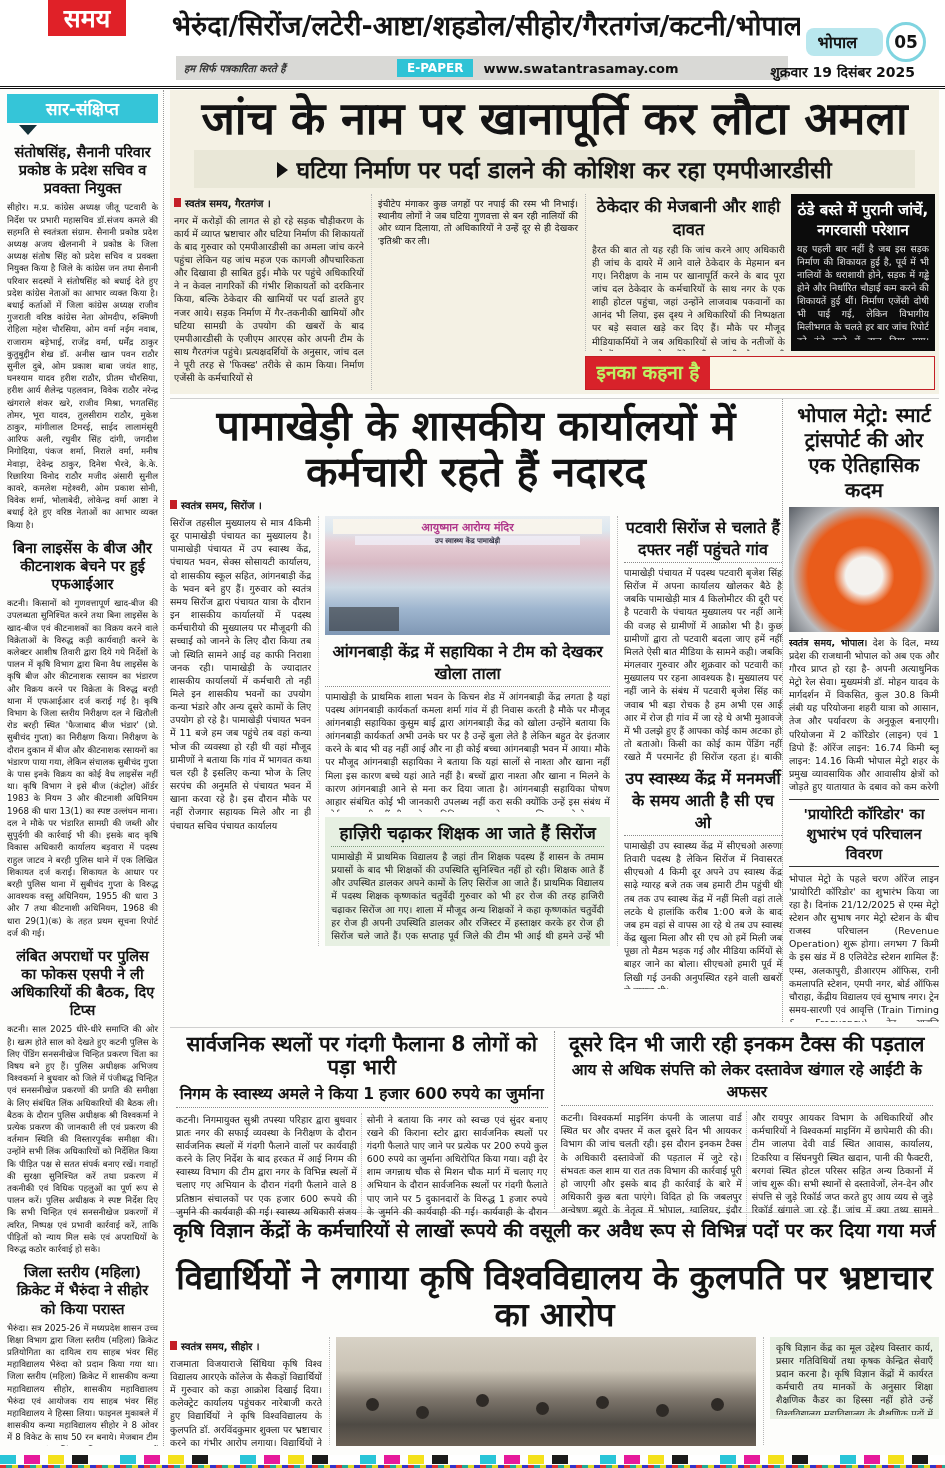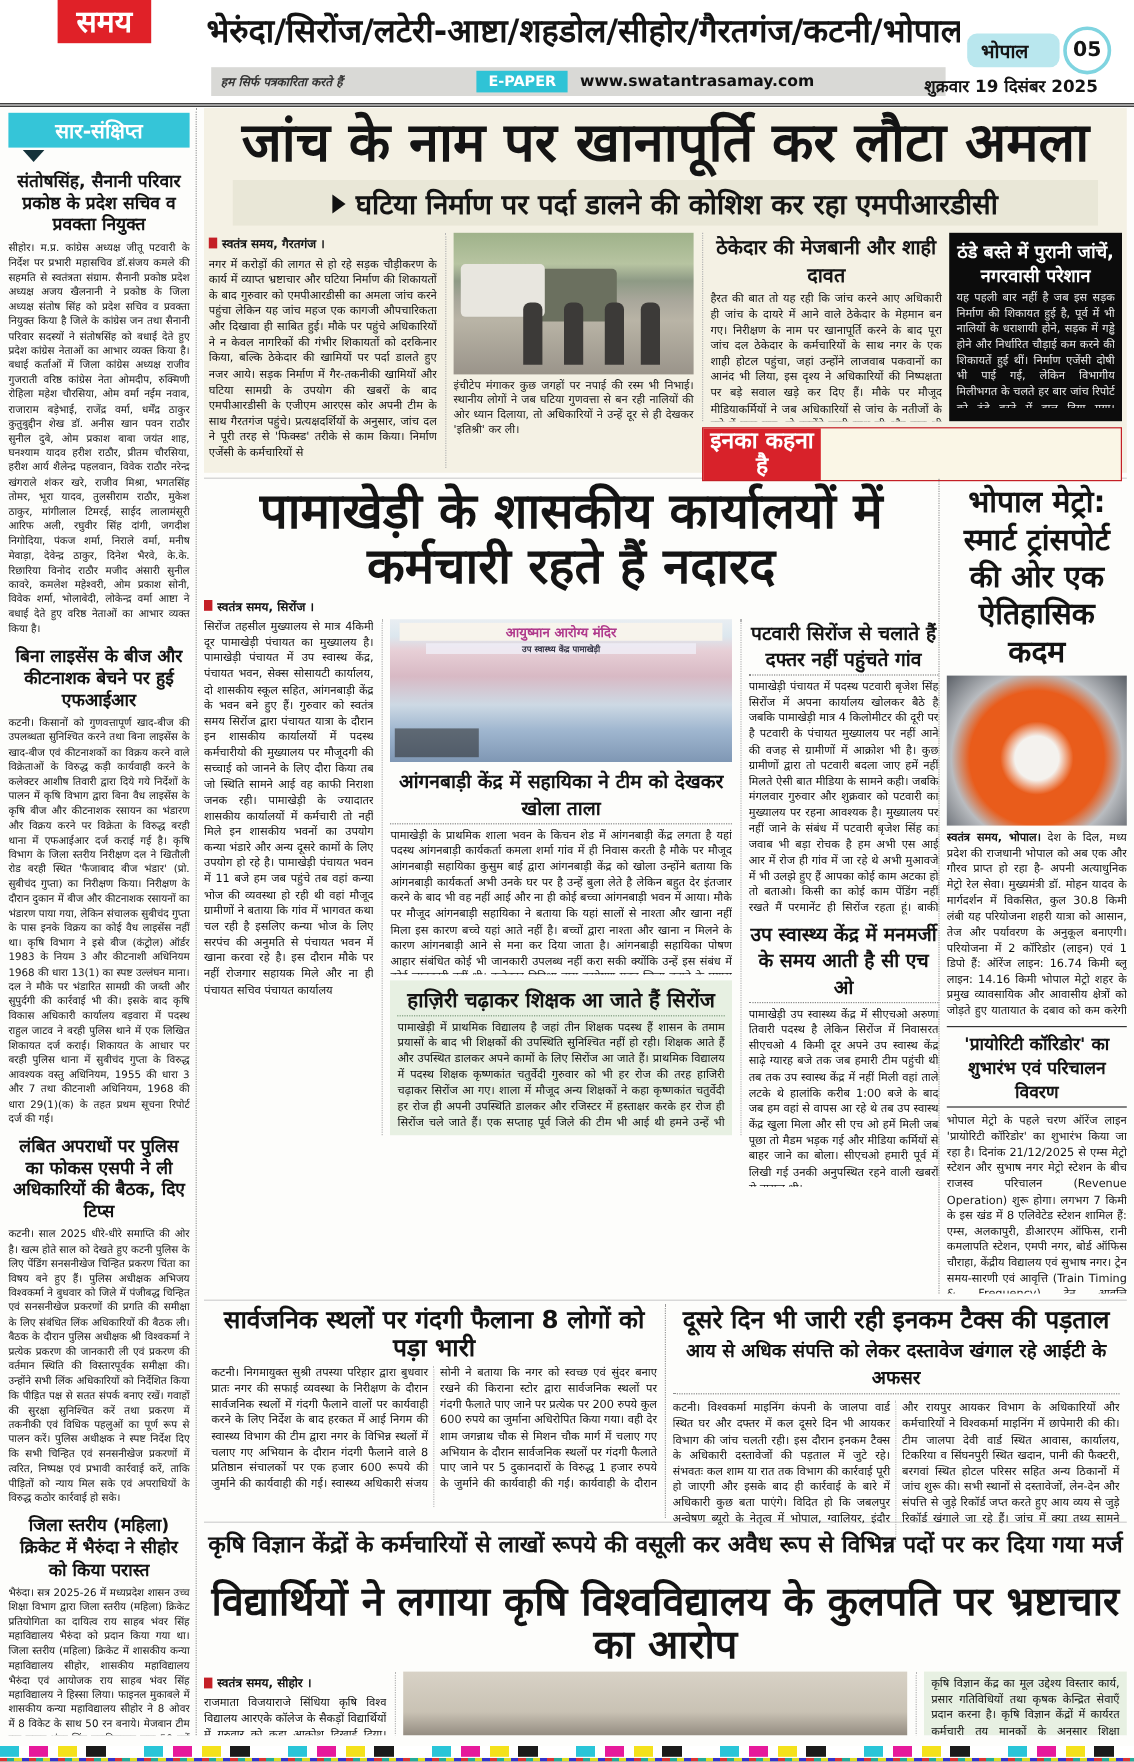--- a/index.html
+++ b/index.html
@@ -43,36 +43,36 @@
   .vsep{border-left:1px dotted #b5b5b5;}
   .photo{position:relative;background:#cfd4c9;overflow:hidden;}
   
   .lead{background:#f4f1e4;padding:2px 4px 4px;}
   .lead-h{font-size:45px;font-weight:800;text-align:center;line-height:1.1;margin:2px 0 6px;}
   .lead-sub{background:#e9e7d7;text-align:center;font-size:23px;font-weight:800;padding:3px 0;margin:0 20px 6px;}
   .lead-sub .tri{display:inline-block;width:0;height:0;border-top:8px solid transparent;
                  border-bottom:8px solid transparent;border-left:11px solid #111;margin-right:8px;}
   .lead-row{display:flex;gap:7px;height:196px;}
   .lead-c1{width:190px;}
-  .lead-c2{width:200px;display:flex;flex-direction:column;}
+  .lead-c2{width:200px;display:flex;flex-direction:row;font-family:Liberation Serif, serif;}
   .ph-street{height:118px;background:
      linear-gradient(180deg,#9fb28a 0%,#b7c4a1 22%,#8e9a85 34%,#a9a79b 48%,#b9b4a6 62%,#9a948a 100%);}
   .ph-street .fig{position:absolute;bottom:8px;width:16px;height:52px;background:#3c3a38;border-radius:6px 6px 0 0;}
   .ph-street .veh{position:absolute;top:26px;left:6px;width:70px;height:44px;background:#e8e6df;border-radius:4px;box-shadow:60px 4px 0 #6b705f;}
   .caption{font-size:9.2px;line-height:1.35;text-align:justify;margin-top:4px;}
   .lead-right{flex:1;display:flex;flex-direction:column;gap:5px;}
   .lead-right-top{display:flex;gap:6px;flex:1;}
   .subart{width:193px;}
   .subart h3{margin:0 0 3px;font-size:16.5px;font-weight:800;text-align:center;}
   .blackbox{flex:1;background:#0c0c0c;color:#f2f2f2;padding:5px 6px;}
   .blackbox h3{margin:0 0 3px;font-size:15px;font-weight:800;text-align:center;color:#fff;}
   .blackbox p{color:#e8e8e8;}
   .quote{display:flex;border:1.5px solid #c41f26;background:#faf6e6;height:62px;}
-  .q-label{background:#d8222a;color:#ffffff;font-size:19px;font-weight:800;display:flex;align-items:center;
-           justify-content:center;text-align:center;width:98px;line-height:1.15;}
+  .q-label{background:#d8222a;color:#bef264;font-size:19px;font-weight:800;display:flex;align-items:center;
+           justify-content:center;text-align:center;width:124px;line-height:1.15;}
   .q-body{flex:1;padding:4px 8px;font-size:10.5px;font-weight:700;line-height:1.4;}
   .q-attr{text-align:right;font-weight:800;font-size:10.5px;margin-top:2px;}
   .q-attr .tri{display:inline-block;width:0;height:0;border-top:5px solid transparent;
                border-bottom:5px solid transparent;border-left:8px solid #c41f26;margin-right:4px;}
   
   .row2{display:flex;margin-top:4px;border-top:1px solid #cfcfcf;}
   .pk{width:612px;}
   .pk-h{font-size:41px;font-weight:800;text-align:center;line-height:1.14;margin:4px 0 2px;}
   .pk-cols{display:flex;gap:7px;height:430px;}
   .pk-c1{width:143px;}
@@ -83,21 +83,21 @@
              text-align:center;font-size:11px;font-weight:800;color:#b03a8c;}
   .ph-banner2{position:absolute;top:20px;left:30px;right:30px;background:rgba(240,240,250,.75);
              text-align:center;font-size:7px;font-weight:700;color:#334;}
   .gps{position:absolute;left:4px;bottom:4px;width:70px;height:24px;background:rgba(40,40,40,.55);}
   .sec-h{font-size:16px;font-weight:800;text-align:center;margin:5px 0 3px;border-bottom:1px dotted #888;padding-bottom:2px;}
   .greenbox{background:#e7f0e2;padding:4px 6px;margin-top:5px;}
   .greenbox h3{margin:0 0 3px;font-size:17px;font-weight:800;text-align:center;border-bottom:1px dotted #7a9a7a;padding-bottom:2px;}
   .pk-c3{width:160px;}
   
   .metro{flex:1;border-left:1px dotted #999;padding-left:6px;}
-  .metro-h{font-size:25px;font-weight:800;text-align:center;line-height:1.25;margin:4px 0;}
+  .metro-h{font-size:20px;font-weight:800;text-align:center;line-height:1.25;margin:4px 0;}
   .ph-metro{height:125px;background:
      radial-gradient(circle at 50% 55%,#f4f2ee 0%,#f4f2ee 18%,#e95c1b 30%,#e95c1b 55%,#b9bcc0 70%,#5a5f66 100%);}
   .metro-sub{font-size:14.5px;font-weight:800;text-align:center;border-top:1.5px solid #333;
              border-bottom:1.5px solid #333;padding:3px 0;margin:5px 0;}
   
   .row3{display:flex;margin-top:5px;border-top:1px solid #cfcfcf;padding-top:3px;height:178px;}
   .news-half{width:50%;box-sizing:border-box;padding:0 6px;}
   .nh-h{font-size:20.5px;font-weight:800;text-align:center;margin:2px 0;line-height:1.15;}
   .nh-sub{font-size:15.5px;font-weight:800;text-align:center;margin:0 0 5px;border-bottom:1px dotted #888;padding-bottom:3px;}
   .twocol{column-count:2;column-gap:10px;column-rule:1px dotted #bbb;height:118px;overflow:hidden;}
@@ -247,20 +247,21 @@
           <div class="photo ph-metro"></div>
           <p class="body-txt" style="margin-top:4px;height:158px;overflow:hidden;"><b>स्वतंत्र समय, भोपाल।</b> <span>देश के दिल, मध्य प्रदेश की राजधानी भोपाल को अब एक और गौरव प्राप्त हो रहा है- अपनी अत्याधुनिक मेट्रो रेल सेवा। मुख्यमंत्री डॉ. मोहन यादव के मार्गदर्शन में विकसित, कुल 30.8 किमी लंबी यह परियोजना शहरी यात्रा को आसान, तेज और पर्यावरण के अनुकूल बनाएगी। परियोजना में 2 कॉरिडोर (लाइन) एवं 1 डिपो हैं: ऑरेंज लाइन: 16.74 किमी ब्लू लाइन: 14.16 किमी भोपाल मेट्रो शहर के प्रमुख व्यावसायिक और आवासीय क्षेत्रों को जोड़ते हुए यातायात के दबाव को कम करेगी और नागरिकों के जीवन स्तर को सुदृढ़ करेगी।</span></p>
           <h3 class="metro-sub">'प्रायोरिटी कॉरिडोर' का शुभारंभ एवं परिचालन विवरण</h3>
           <p class="body-txt" style="height:150px;overflow:hidden;">भोपाल मेट्रो के पहले चरण ऑरेंज लाइन 'प्रायोरिटी कॉरिडोर' का शुभारंभ किया जा रहा है। दिनांक 21/12/2025 से एम्स मेट्रो स्टेशन और सुभाष नगर मेट्रो स्टेशन के बीच राजस्व परिचालन (Revenue Operation) शुरू होगा। लगभग 7 किमी के इस खंड में 8 एलिवेटेड स्टेशन शामिल हैं: एम्स, अलकापुरी, डीआरएम ऑफिस, रानी कमलापति स्टेशन, एमपी नगर, बोर्ड ऑफिस चौराहा, केंद्रीय विद्यालय एवं सुभाष नगर। ट्रेन समय-सारणी एवं आवृत्ति (Train Timing &amp; Frequency) ट्रेन आवृत्ति (Frequency): प्रत्येक 75 मिनट में। कुल ट्रिप: प्रतिदिन कुल 17 ट्रिप (एम्स से सुभाष नगर : 09 ट्रिप; सुभाष नगर से एम्स : 08 ट्रिप)।</p>
         </aside>
       </div>
 
       <div class="row3">
         <section class="news-half" style="border-right:1px dotted #999;">
           <h2 class="nh-h">सार्वजनिक स्थलों पर गंदगी फैलाना 8 लोगों को पड़ा भारी</h2>
+          <h3 class="nh-sub">निगम के स्वास्थ्य अमले ने किया 1 हजार 600 रुपये का जुर्माना</h3>
           <div class="twocol">
             <p class="body-txt">कटनी। निगमायुक्त सुश्री तपस्या परिहार द्वारा बुधवार प्रातः नगर की सफाई व्यवस्था के निरीक्षण के दौरान सार्वजनिक स्थलों में गंदगी फैलाने वालों पर कार्यवाही करने के लिए निर्देश के बाद हरकत में आई निगम की स्वास्थ्य विभाग की टीम द्वारा नगर के विभिन्न स्थलों में चलाए गए अभियान के दौरान गंदगी फैलाने वाले 8 प्रतिष्ठान संचालकों पर एक हजार 600 रूपये की जुर्माने की कार्यवाही की गई। स्वास्थ्य अधिकारी संजय सोनी ने बताया कि नगर को स्वच्छ एवं सुंदर बनाए रखने की किराना स्टोर द्वारा सार्वजनिक स्थलों पर गंदगी फैलाते पाए जाने पर प्रत्येक पर 200 रुपये कुल 600 रुपये का जुर्माना अधिरोपित किया गया। वही देर शाम जगन्नाथ चौक से मिशन चौक मार्ग में चलाए गए अभियान के दौरान सार्वजनिक स्थलों पर गंदगी फैलाते पाए जाने पर 5 दुकानदारों के विरुद्ध 1 हजार रुपये के जुर्माने की कार्यवाही की गई। कार्यवाही के दौरान दुकानदारों को दुकान में डस्टबिन रखने तथा भविष्य में स्वच्छता मानकों का पालन कर दुकानों के आसपास साफ-सफाई रखने में सहयोग करें।</p>
           </div>
         </section>
         <section class="news-half">
           <h2 class="nh-h">दूसरे दिन भी जारी रही इनकम टैक्स की पड़ताल</h2>
           <h3 class="nh-sub">आय से अधिक संपत्ति को लेकर दस्तावेज खंगाल रहे आईटी के अफसर</h3>
           <div class="twocol">
             <p class="body-txt">कटनी। विश्वकर्मा माइनिंग कंपनी के जालपा वार्ड स्थित घर और दफ्तर में कल दूसरे दिन भी आयकर विभाग की जांच चलती रही। इस दौरान इनकम टैक्स के अधिकारी दस्तावेजों की पड़ताल में जुटे रहे। संभवतः कल शाम या रात तक विभाग की कार्रवाई पूरी हो जाएगी और इसके बाद ही कार्रवाई के बारे में अधिकारी कुछ बता पाएंगे। विदित हो कि जबलपुर अन्वेषण ब्यूरो के नेतृत्व में भोपाल, ग्वालियर, इंदौर और रायपुर आयकर विभाग के अधिकारियों और कर्मचारियों ने विश्वकर्मा माइनिंग में छापेमारी की की। टीम जालपा देवी वार्ड स्थित आवास, कार्यालय, टिकरिया व सिंघनपुरी स्थित खदान, पानी की फैक्टरी, बरगवां स्थित होटल परिसर सहित अन्य ठिकानों में जांच शुरू की। सभी स्थानों से दस्तावेजों, लेन-देन और संपत्ति से जुड़े रिकॉर्ड जप्त करते हुए आय व्यय से जुड़े रिकॉर्ड खंगाले जा रहे हैं। जांच में क्या तथ्य सामने आए हैं, इसका खुलासा अभी विभाग ने नहीं किया है। अधिकारी कहते रहे कि इसकी जानकारी मुख्यालय से मिलेगी। यह भी पता चला है कि विश्वकर्मा माइनिंग से जुड़े जगदीश पटेल की भी आयकर विभाग ने कुंडली खंगाली है।</p>
           </div>

